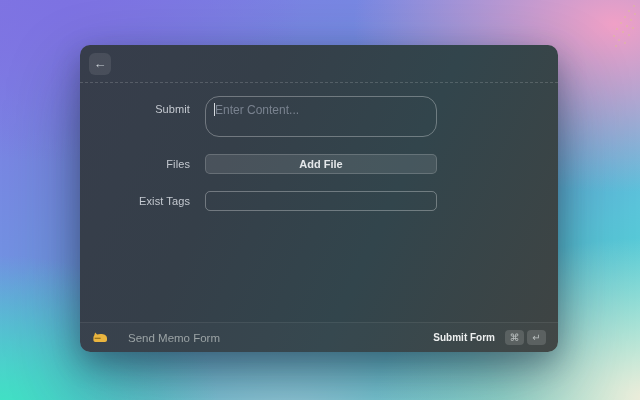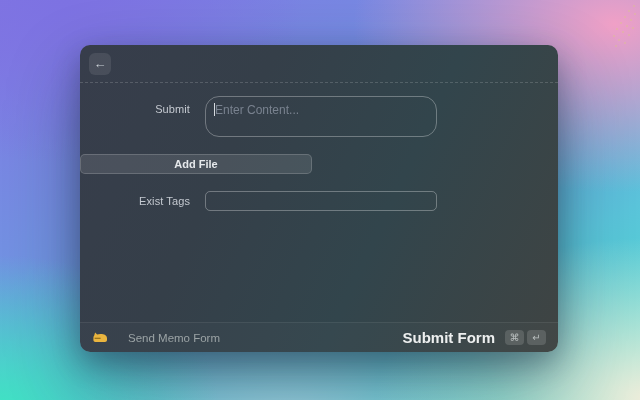--- a/index.html
+++ b/index.html
@@ -89,21 +89,21 @@
   .window-footer {
     flex: 0 0 30px; margin-top: auto;
     display: flex; align-items: center; padding: 0 12px;
     border-top: 1px solid rgba(255,255,255,.07);
     background: rgba(255,255,255,.02);
     border-radius: 0 0 10px 10px;
   }
   .footer-app { display: flex; align-items: center; gap: 20px; }
   .footer-app-title { font-size: 11.5px; color: #9ba3a5; }
   .footer-actions { margin-left: auto; display: flex; align-items: center; }
-  .submit-label { font-size: 15px; font-weight: bold; color: #edefef; cursor: pointer; text-align: center; }
+  .submit-label { font-size: 10px; font-weight: bold; color: #edefef; cursor: pointer; text-align: center; }
   .key-badges { display: flex; gap: 3px; margin-left: 10px; }
   .key-badge {
     min-width: 19px; height: 15px; padding: 0 3px; border-radius: 4px;
     background: rgba(255,255,255,.14); color: #b9bfbf;
     font-size: 10px; line-height: 15px; text-align: center;
   }
 </style>
 </head>
 <body>
 
@@ -137,20 +137,21 @@
 
     <div class="form-row row-top">
       <div class="form-label">Submit</div>
       <div class="field-col">
         <textarea class="content-textarea" placeholder="Enter Content..." style=""></textarea>
         <div class="text-caret"></div>
       </div>
     </div>
 
     <div class="form-row">
+      <div class="form-label">Files</div>
       <div class="field-col">
         <button class="add-file-button">Add File</button>
       </div>
     </div>
 
     <div class="form-row">
       <div class="form-label">Exist Tags</div>
       <div class="field-col">
         <input class="tags-input" type="text" value="" style="">
       </div>

